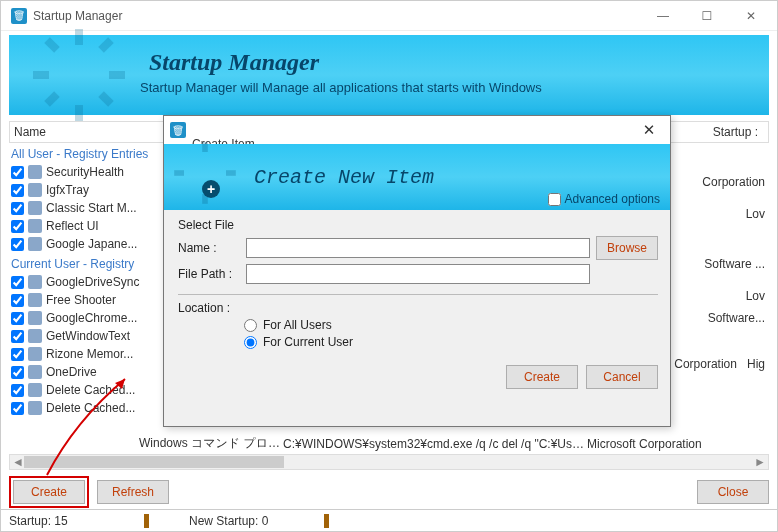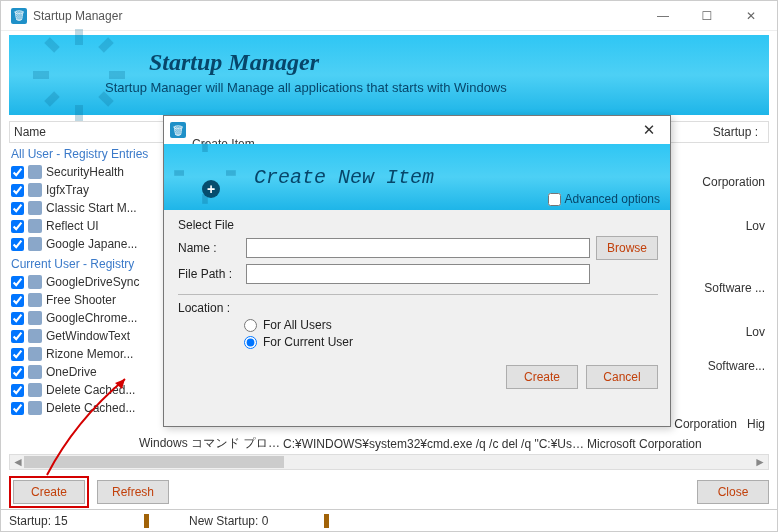--- a/index.html
+++ b/index.html
@@ -7,21 +7,21 @@
 
 .titlebar { height: 30px; display: flex; align-items: center; padding: 0 4px; background: #fff; border-bottom: 1px solid #eee; }
 .titlebar .icon { width: 16px; height: 16px; margin: 0 6px; background: #1e90c8; border-radius: 2px; display: inline-flex; align-items: center; justify-content: center; color: #fff; font-size: 10px; }
 .titlebar .title { flex: 1; color: #555; }
 .titlebar .ctrl { width: 44px; height: 28px; display: flex; align-items: center; justify-content: center; color: #666; }
 
 .banner { margin: 4px 8px 0 8px; height: 80px; background: linear-gradient(180deg, #2fc6f4 0%, #4dd0f5 50%, #1eb5e8 100%); position: relative; padding: 8px 20px; }
 .banner .gear { position: absolute; left: 20px; top: -10px; width: 100px; height: 100px; opacity: 0.25; }
 .banner svg.gear circle, .dlg-banner svg.gear circle { fill: none; }
 .banner h1 { font-family: Georgia, serif; font-size: 24px; font-style: italic; color: #07466a; margin-left: 120px; margin-top: 6px; }
-.banner .sub { margin-left: 76px; margin-top: 4px; color: #07466a; font-size: 13px; }
+.banner .sub { margin-left: 111px; margin-top: 4px; color: #07466a; font-size: 13px; }
 
 .table-head { margin: 6px 8px 0 8px; display: flex; border: 1px solid #ddd; height: 22px; align-items: center; padding: 0 4px; color: #333; }
 .table-head .col-name { width: 130px; }
 .table-head .spacer { flex: 1; }
 .table-head .col-startup { width: 55px; text-align: right; padding-right: 6px; }
 
 .list { margin: 0 8px; position: relative; height: 290px; overflow: hidden; }
 .group { color: #3b7ac9; padding: 4px 2px 2px 2px; }
 .row { display: flex; align-items: center; height: 18px; padding-left: 2px; gap: 4px; color: #333; white-space: nowrap; overflow: hidden; }
 .row input[type=checkbox] { width: 13px; height: 13px; }
@@ -57,21 +57,21 @@
 .field-row { display: flex; align-items: center; margin: 4px 0; gap: 6px; }
 .field-row .lbl { width: 62px; }
 .field-row input[type=text] { flex: 1; height: 20px; border: 1px solid #888; background: #fff; padding: 0 4px; }
 .hr { border-top: 1px solid #bbb; margin: 10px 0 6px 0; }
 .radio-row { display: flex; align-items: center; gap: 6px; margin: 3px 0 3px 66px; }
 .radio-row input { width: 13px; height: 13px; }
 .dlg-buttons { display: flex; justify-content: flex-end; gap: 8px; margin-top: 16px; }
 
 .arrow-svg { position: absolute; left: 24px; top: 370px; width: 120px; height: 120px; pointer-events: none; }
 
-.right-col { position: absolute; right: 12px; top: 172px; width: 100px; display: flex; flex-direction: column; gap: 16px; color: #333; }
+.right-col { position: absolute; right: 12px; top: 172px; width: 100px; display: flex; flex-direction: column; gap: 4px; color: #333; }
 .right-col .rrow { height: 18px; display: flex; justify-content: flex-end; align-items: center; }
 </style>
 </head>
 <body>
 
 <div class="titlebar">
   <span class="icon">🗑</span>
   <span class="title">Startup Manager</span>
   <span class="ctrl">—</span>
   <span class="ctrl">☐</span>

